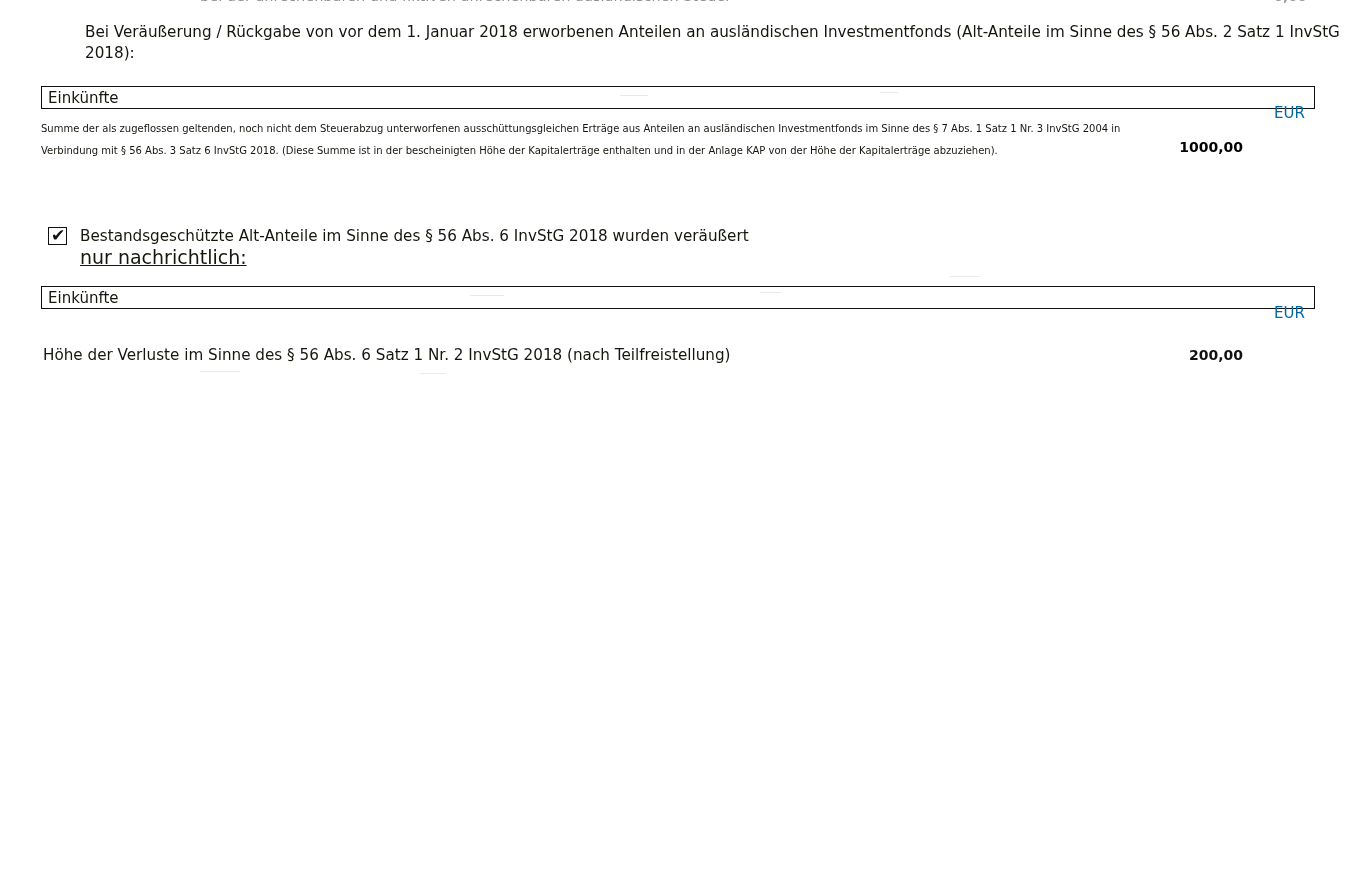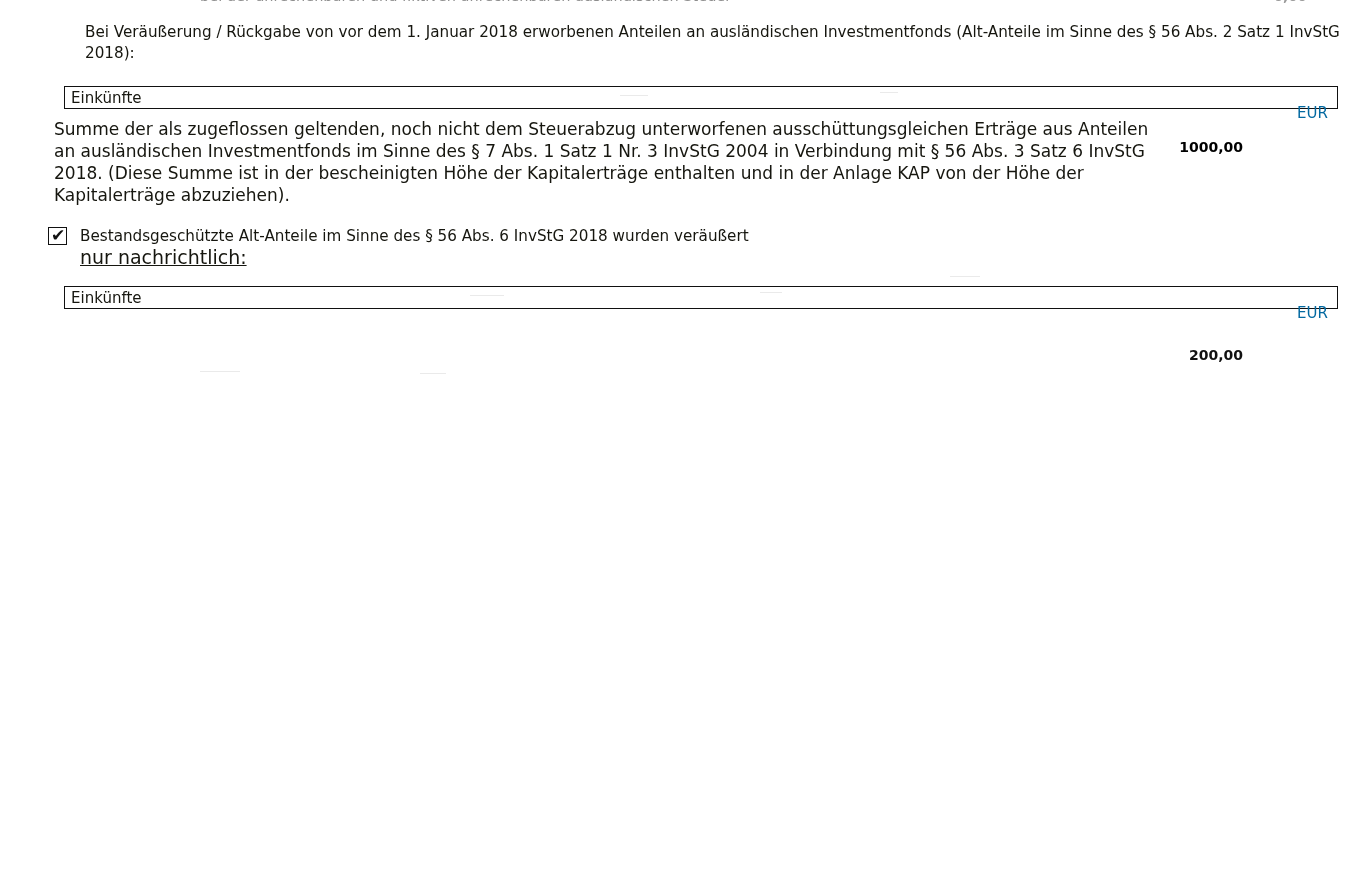--- a/index.html
+++ b/index.html
@@ -64,21 +64,20 @@
 
   
   .tbl-head {
     position: absolute;
     left: 41px;
     width: 1274px;
     height: 23px;
     border: 1.6px solid #111;
     box-sizing: border-box;
     background: #fff;
-    margin-left: 23px;
   }
   .tbl-head .lbl {
     position: absolute;
     left: 6px;
     top: 2px;
     font-size: 15px;
     color: #16160f;
   }
   .tbl-head .cur {
     position: absolute;
@@ -94,24 +93,24 @@
   
   .para-block {
     position: absolute;
     left: 41px;
     top: 118px;
     width: 1274px;
     height: 92px;
   }
   .para-block .txt {
     position: absolute;
-    left: 13px;
+    left: 0;
     top: 0;
     width: 1108px;
-    font-size: 17px;
+    font-size: 10px;
     line-height: 22px;
     color: #16160f;
   }
   .para-block .amt {
     position: absolute;
     right: 72px;
     top: 21px;
     font-size: 14px;
     font-weight: bold;
     color: #000000;
@@ -229,20 +228,21 @@
     <span class="chk-label">Bestandsgeschützte Alt-Anteile im Sinne des § 56 Abs. 6 InvStG 2018 wurden veräußert</span>
     <span class="chk-sub">nur nachrichtlich:</span>
   </div>
 
   <div class="tbl-head" id="head2">
     <span class="lbl">Einkünfte</span>
     <span class="cur">EUR</span>
   </div>
 
   <div class="row-line" id="row-b">
+    <span class="txt">Höhe der Verluste  im Sinne des § 56 Abs. 6 Satz 1 Nr. 2 InvStG 2018 (nach Teilfreistellung)</span>
     <span class="amt">200,00</span>
   </div>
 
   <div class="speckle" style="left:620px; top:95px; width:28px; height:1px;"></div>
   <div class="speckle" style="left:880px; top:92px; width:18px; height:1px;"></div>
   <div class="speckle" style="left:470px; top:295px; width:34px; height:1px;"></div>
   <div class="speckle" style="left:760px; top:292px; width:22px; height:1px;"></div>
   <div class="speckle" style="left:200px; top:371px; width:40px; height:1px;"></div>
   <div class="speckle" style="left:420px; top:373px; width:26px; height:1px;"></div>
   <div class="speckle" style="left:950px; top:276px; width:30px; height:1px;"></div>

